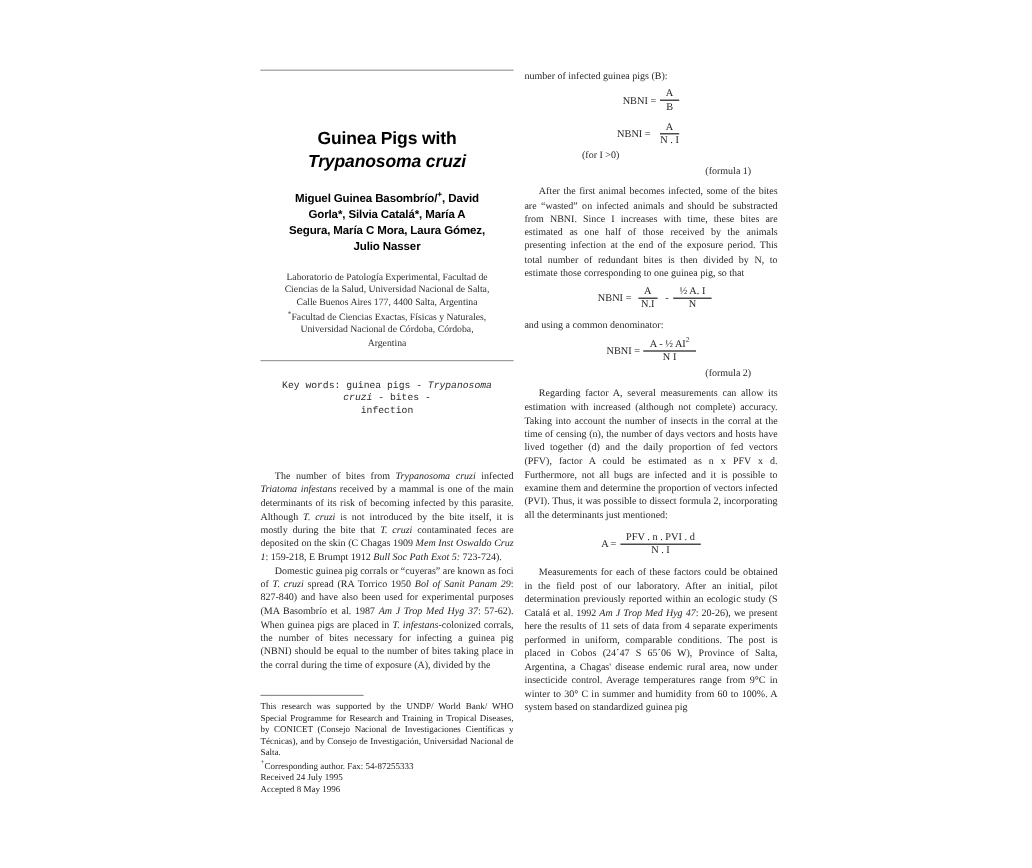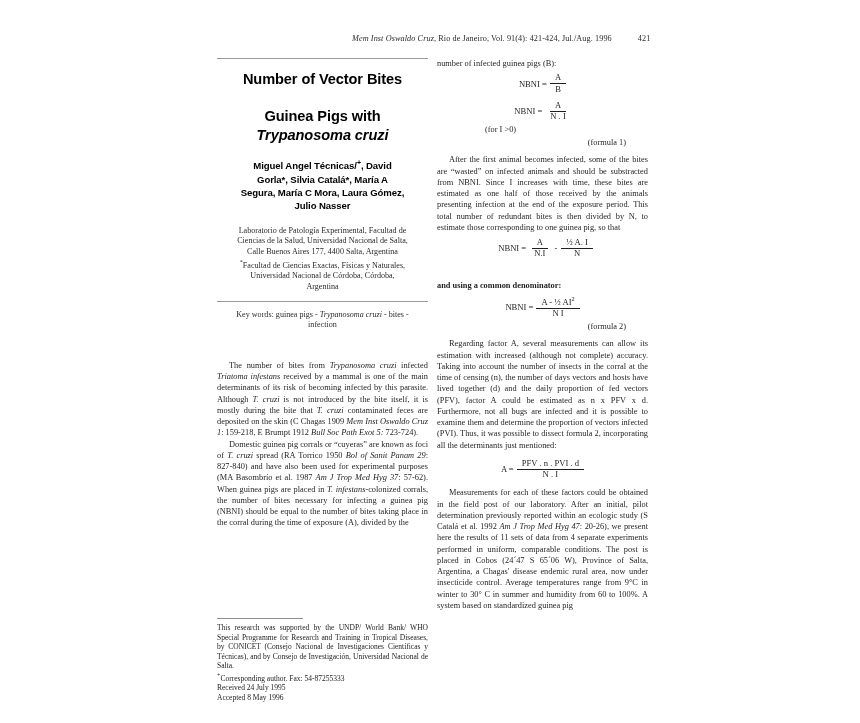--- a/index.html
+++ b/index.html
@@ -107,21 +107,22 @@
     color: #2b2b2b;
     margin: 13px 0 0 0;
   }
   .affiliation sup { font-size: 6px; vertical-align: super; }
 
   .keywords {
     text-align: center;
     font-size: 8.1px;
     line-height: 10.4px;
     color: #2b2b2b;
-    margin: 2px;
+    margin: 16px;
+    font-family: Liberation Mono, monospace;
   }
   .keywords i { font-style: italic; }
 
   
   .body-text {
     font-size: 8.35px;
     line-height: 11.25px;
     text-align: justify;
     color: #1f1f1f;
     margin: 0;
@@ -173,29 +174,28 @@
     text-align: right;
     margin: 4px 16px 7px 0;
     padding-right: 6px;
   }
   .formula-tag.tight { margin-top: 2px; }
 
   .lead-in {
     font-size: 8.35px;
     line-height: 11.25px;
     color: #1f1f1f;
-    margin: 21px 0 0 0;
-    font-weight: bold;
+    margin: 6px 0 0 0;
   }
 
   
   .footnote-wrap {
     position: absolute;
     left: 217px;
-    top: 618px;
+    top: 579px;
     width: 211px;
   }
   .footnote-rule {
     border: 0;
     border-top: 0.7px solid #8f8f8f;
     width: 86px;
     margin: 0 0 4px 0;
     height: 0;
   }
   .footnote-text {
@@ -211,37 +211,34 @@
     color: #222;
     margin: 0;
   }
   .footnote-lines sup { font-size: 6px; vertical-align: super; }
 </style>
 </head>
 <body>
 
 <div class="page">
 
-  <div class="running-head">
-    <span>Mem Inst Oswaldo Cruz</span><span class="rh-norm">, Rio de Janeiro, Vol. 91(4): 421-424, Jul./Aug. 1996</span><span class="rh-page">421</span>
-  </div>
 
   <div class="col-left">
 
     <hr class="rule">
 
     <h1 class="article-title">
-      <span>Number of Vector Bites</span><br>
+      <br>
       <br>
       <span>Guinea Pigs with</span><br>
       <span class="sp-italic">Trypanosoma cruzi</span>
     </h1>
 
     <div class="authors">
-      <span>Miguel Angel Técnicas/</span><sup>+</sup><span>, David</span><br>
+      <span>Miguel Guinea Basombrío/</span><sup>+</sup><span>, David</span><br>
       <span>Gorla*, Silvia Catalá*, María A</span><br>
       <span>Segura, María C Mora, Laura Gómez,</span><br>
       <span>Julio Nasser</span>
     </div>
 
     <div class="affiliation">
       <span>Laboratorio de Patología Experimental, Facultad de</span><br>
       <span>Ciencias de la Salud, Universidad Nacional de Salta,</span><br>
       <span>Calle Buenos Aires 177, 4400 Salta, Argentina</span><br>
       <sup>*</sup><span>Facultad de Ciencias Exactas, Físicas y Naturales,</span><br>

